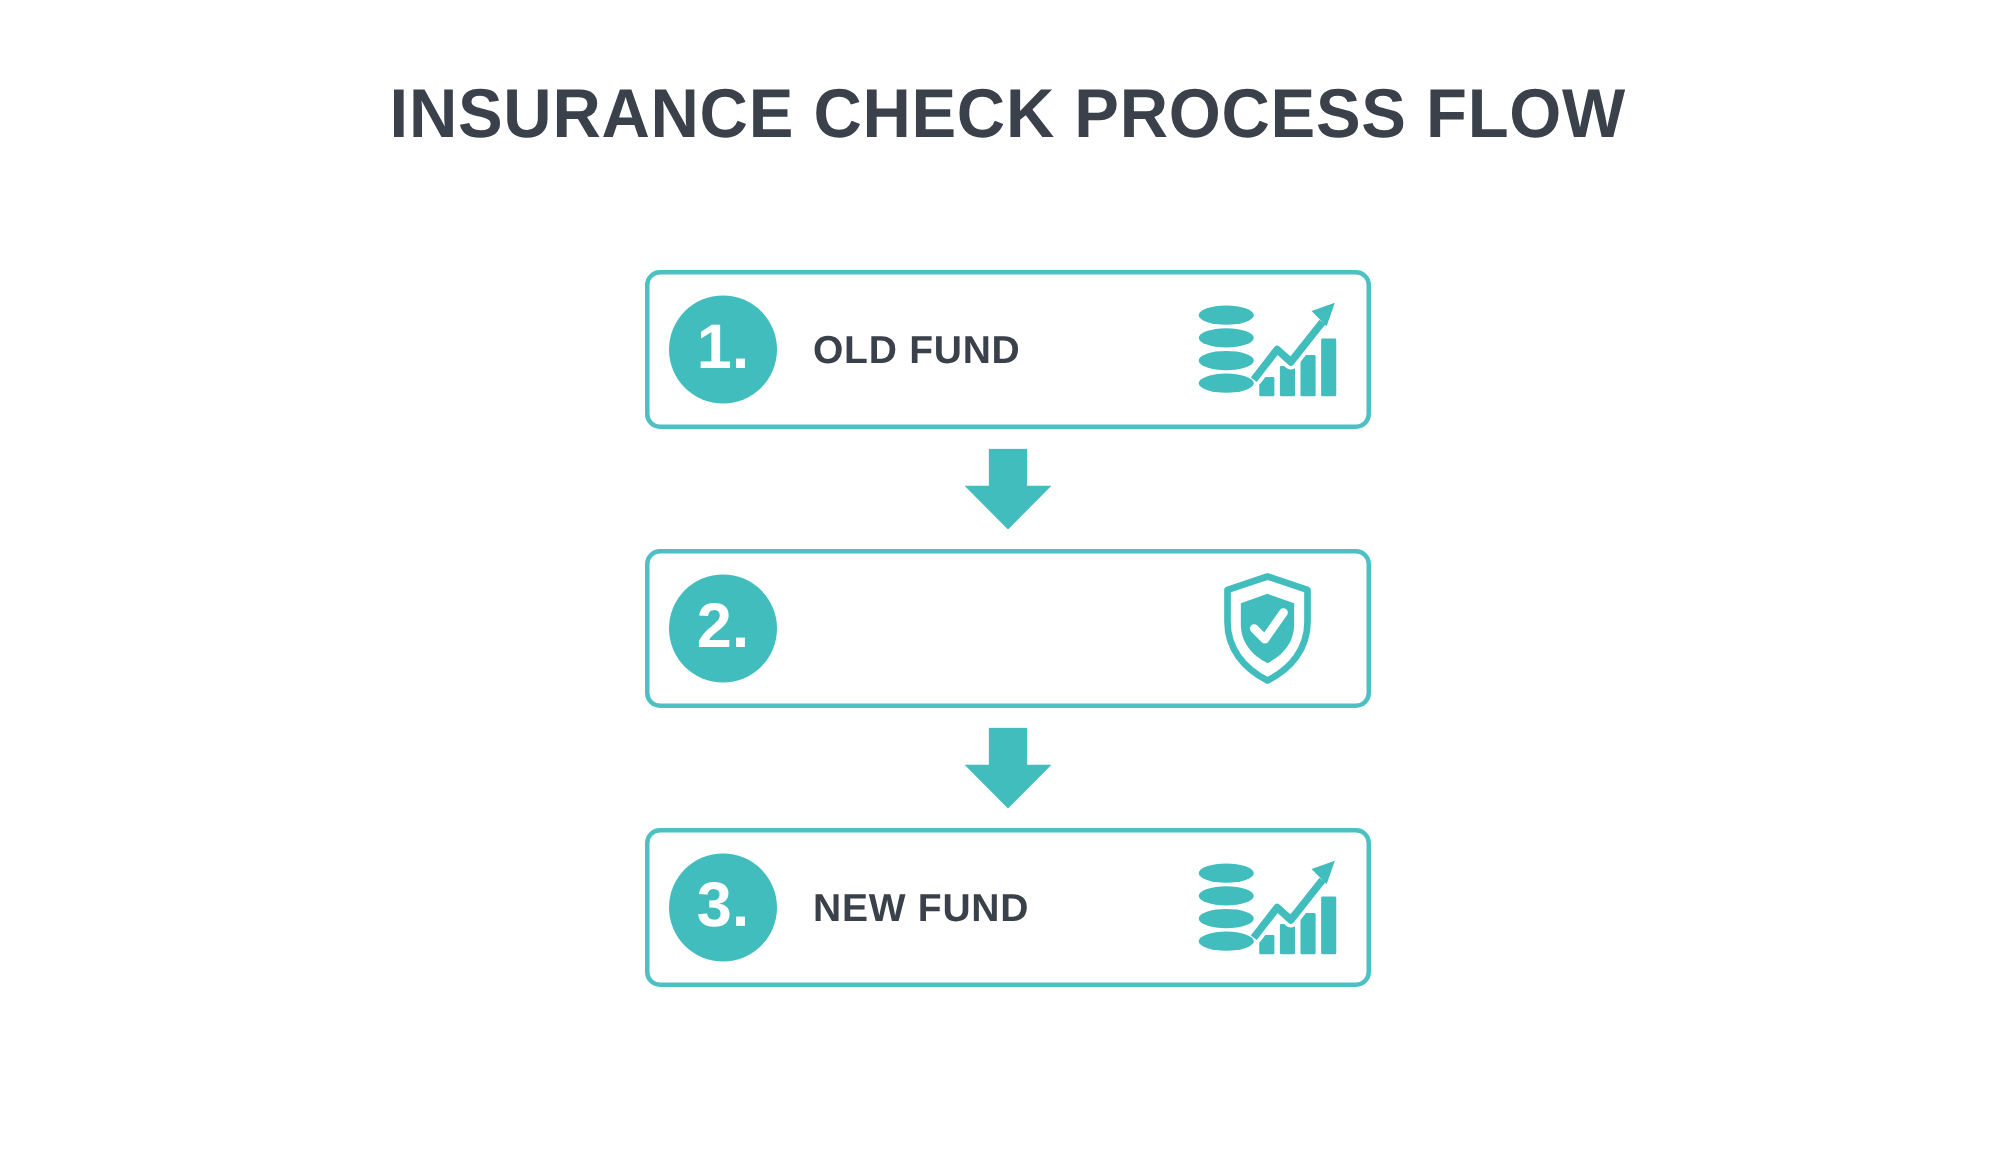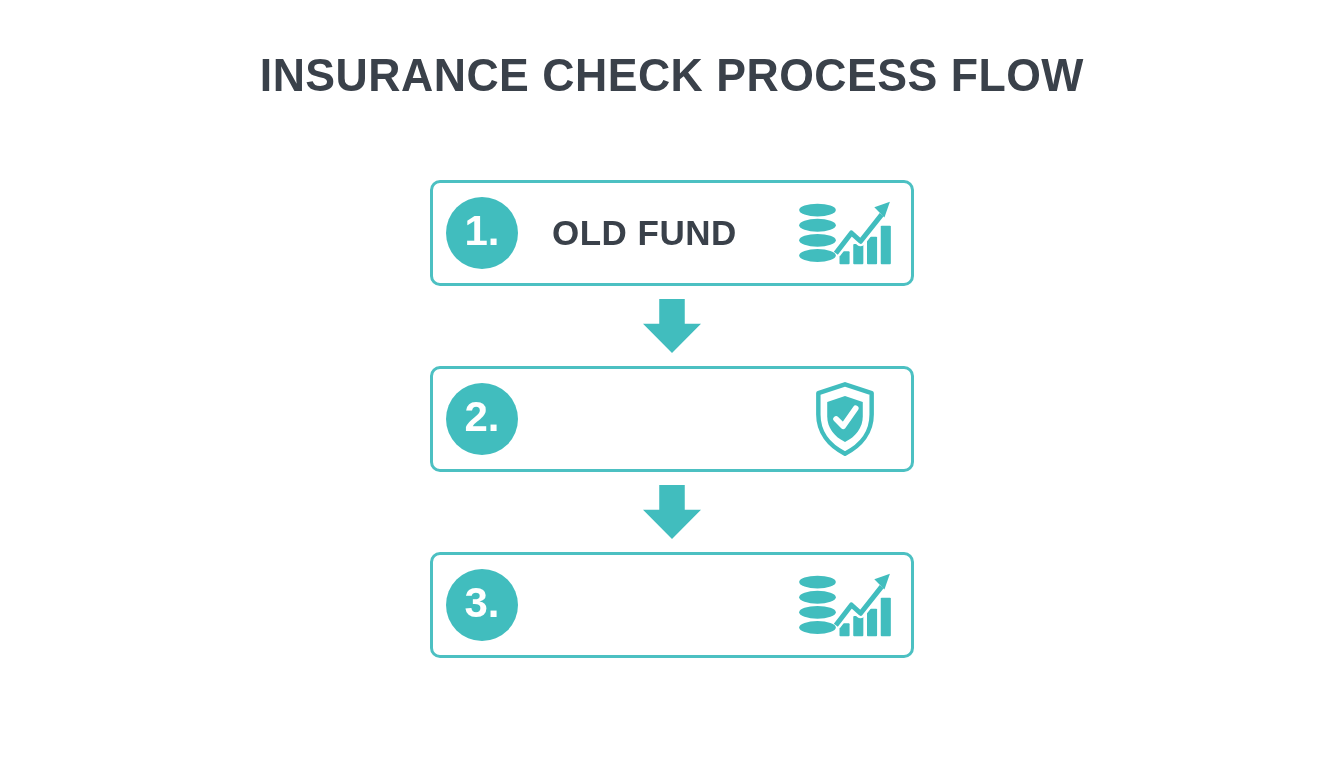--- a/index.html
+++ b/index.html
@@ -50,22 +50,22 @@
     flex:0 0 auto;
   }
   .num-circle span{
     color:#fff;
     font-size:42px;
     font-weight:700;
     line-height:1;
     transform:translateY(-2px);
   }
   .step-label{
-    margin-left:34px;
-    font-size:35px;
+    margin-left:24px;
+    font-size:26px;
     font-weight:700;
     letter-spacing:0.5px;
     color:var(--dark);
     white-space:nowrap;
   }
   .icon-slot{
     margin-left:auto;
     margin-right:14px;
     width:104px;
     display:flex;align-items:center;justify-content:center;
@@ -126,20 +126,21 @@
         </svg>
       </div>
     </div>
 
     <div class="arrow-down"></div>
 
     <div class="step-box">
       <div class="num-circle">
         <span>3.</span>
       </div>
+      <div class="step-label">NEW FUND</div>
       <div class="icon-slot">
         <svg width="96" height="66" viewBox="0 0 104 72">
           <ellipse class="fill" cx="22" cy="11" rx="20" ry="7"></ellipse>
           <ellipse class="fill" cx="22" cy="27.5" rx="20" ry="7"></ellipse>
           <ellipse class="fill" cx="22" cy="44" rx="20" ry="7"></ellipse>
           <ellipse class="fill" cx="22" cy="60.5" rx="20" ry="7"></ellipse>
           <rect class="fill" x="46" y="56" width="11" height="14" rx="1"></rect>
           <rect class="fill" x="61" y="48" width="11" height="22" rx="1"></rect>
           <rect class="fill" x="76" y="40" width="11" height="30" rx="1"></rect>
           <rect class="fill" x="91" y="28" width="11" height="42" rx="1"></rect>

